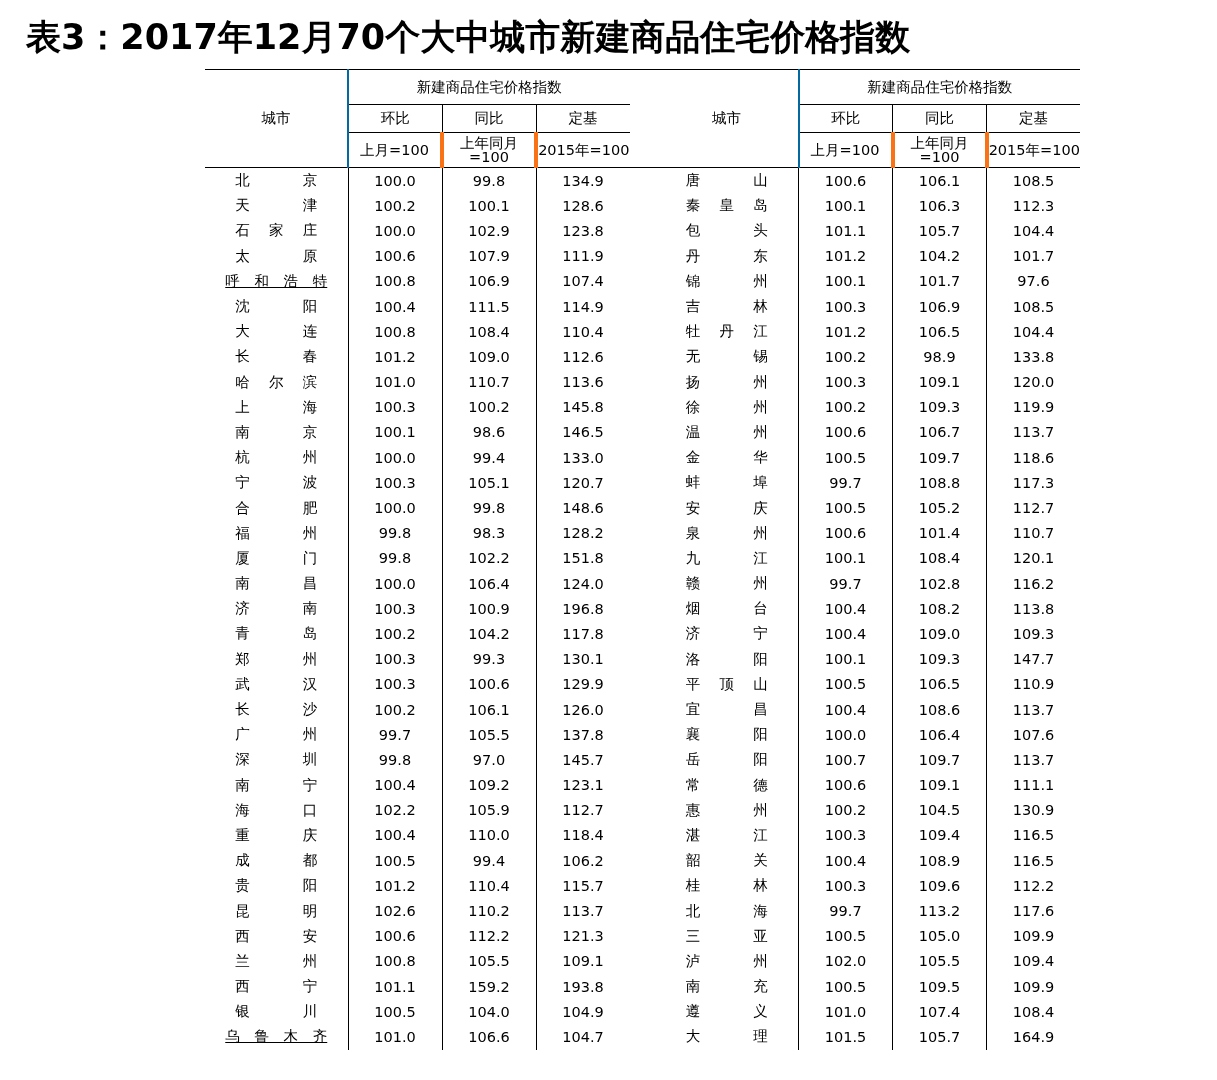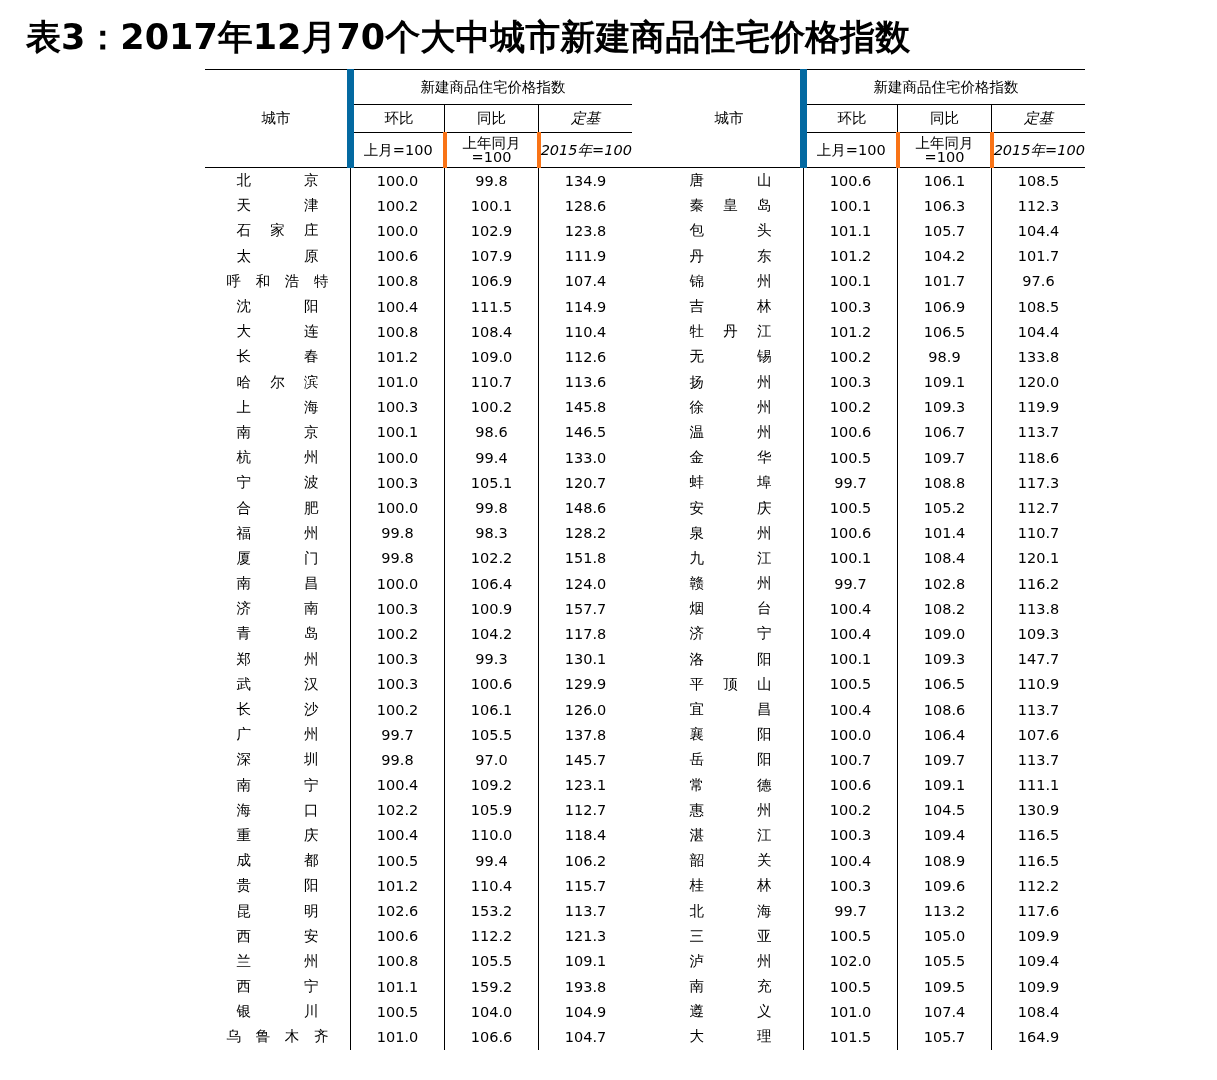--- a/index.html
+++ b/index.html
@@ -50,36 +50,35 @@
   }
   .hdr-mid {
     border-bottom: 1px solid #000;
   }
   .hdr-bot {
     border-bottom: 1.5px solid #000;
   }
   .city-head {
     border-top: 1.5px solid #000;
     border-bottom: 1.5px solid #000;
-    border-right: 7px solid #0369a1;
+    border-right: 2px solid #0369a1;
     width: 142px;
     font-size: 14.5px;
   }
   .group-head {
     border-right: 1px solid #000;
     font-size: 13.5px;
   }
   .sub-head {
     border-right: 1px solid #000;
     font-size: 14px;
     height: 27px;
   }
   .sub-head.last, .base-head.last {
     border-right: none;
-    font-style: italic;
   }
   .base-head {
     border-right: 4px solid #f97316;
     font-size: 12.5px;
     line-height: 14px;
     height: 34px;
   }
   .gap-col {
     width: 26px;
     border: none !important;
@@ -112,20 +111,21 @@
     border-bottom: none;
   }
   .city-name {
     display: inline-block;
     text-align: justify;
     text-align-last: justify;
     width: 82px;
   }
   .city-name.wide {
     width: 102px;
+    text-decoration: underline;
   }
 </style>
 </head>
 <body>
 
 <div class="page">
 
   <div class="doc-title">表3：2017年12月70个大中城市新建商品住宅价格指数</div>
 
   <table class="price-table">
@@ -350,21 +350,21 @@
           <td class="gap-col"></td>
           <td class="data-city"><span class="city-name">赣　州</span></td>
           <td class="data-num">99.7</td>
           <td class="data-num">102.8</td>
           <td class="data-num last">116.2</td>
         </tr>
         <tr class="body-row">
           <td class="data-city"><span class="city-name">济　南</span></td>
           <td class="data-num">100.3</td>
           <td class="data-num">100.9</td>
-          <td class="data-num last">157.7</td>
+          <td class="data-num last">196.8</td>
           <td class="gap-col"></td>
           <td class="data-city"><span class="city-name">烟　台</span></td>
           <td class="data-num">100.4</td>
           <td class="data-num">108.2</td>
           <td class="data-num last">113.8</td>
         </tr>
         <tr class="body-row">
           <td class="data-city"><span class="city-name">青　岛</span></td>
           <td class="data-num">100.2</td>
           <td class="data-num">104.2</td>
@@ -481,21 +481,21 @@
           <td class="data-num last">115.7</td>
           <td class="gap-col"></td>
           <td class="data-city"><span class="city-name">桂　林</span></td>
           <td class="data-num">100.3</td>
           <td class="data-num">109.6</td>
           <td class="data-num last">112.2</td>
         </tr>
         <tr class="body-row">
           <td class="data-city"><span class="city-name">昆　明</span></td>
           <td class="data-num">102.6</td>
-          <td class="data-num">153.2</td>
+          <td class="data-num">110.2</td>
           <td class="data-num last">113.7</td>
           <td class="gap-col"></td>
           <td class="data-city"><span class="city-name">北　海</span></td>
           <td class="data-num">99.7</td>
           <td class="data-num">113.2</td>
           <td class="data-num last">117.6</td>
         </tr>
         <tr class="body-row">
           <td class="data-city"><span class="city-name">西　安</span></td>
           <td class="data-num">100.6</td>

